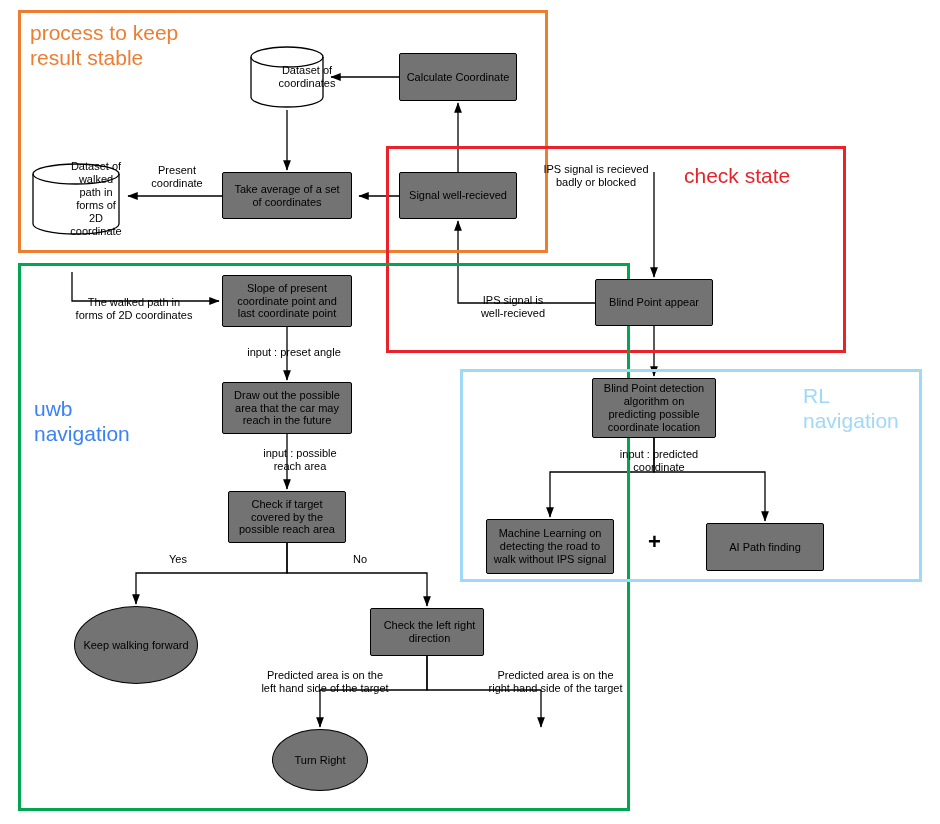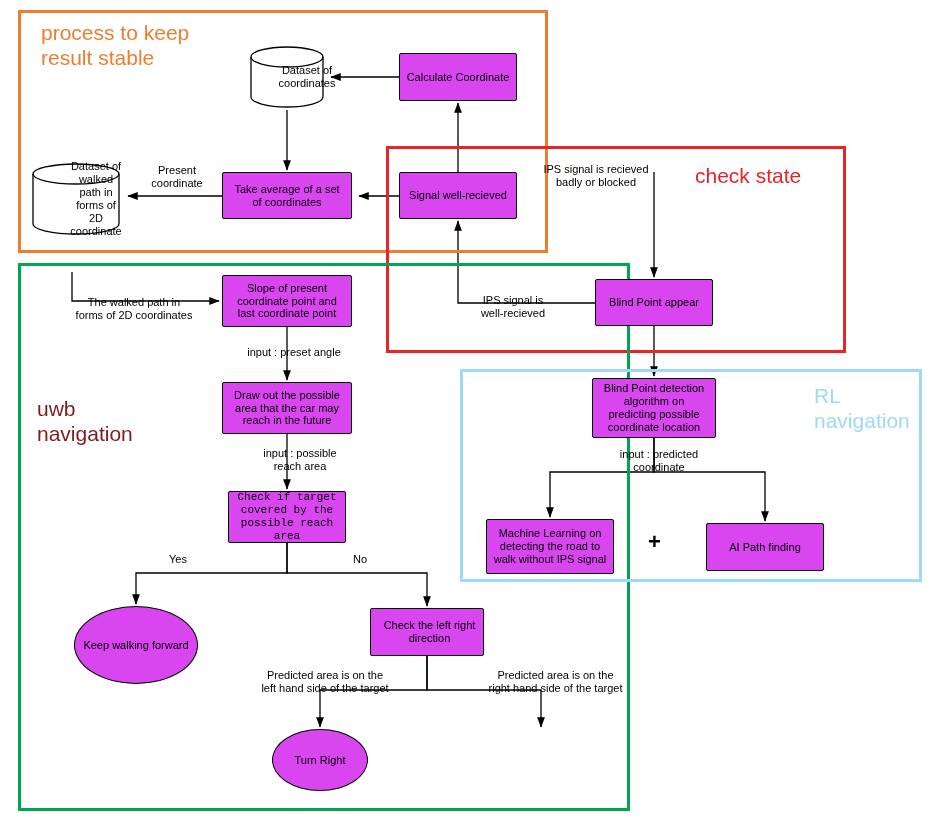--- a/index.html
+++ b/index.html
@@ -25,21 +25,21 @@
     height: 824px;
   }
   .node {
     position: absolute;
     box-sizing: border-box;
     display: flex;
     align-items: center;
     justify-content: center;
     text-align: center;
     color: #000000;
-    background: #d946ef;
+    background: #737373;
     border: 1.3px solid #000000;
     font-size: 11px;
     line-height: 1.18;
     padding: 2px 3px;
     z-index: 3;
   }
   .node.rect {
     border-radius: 2px;
   }
   .node.ellipse {
@@ -78,21 +78,20 @@
     box-sizing: border-box;
     z-index: 1;
     background: transparent;
   }
   .group-title {
     position: absolute;
     font-size: 21px;
     line-height: 1.2;
     z-index: 5;
     white-space: pre-line;
-    margin-left: 11px;
   }
   .plus-sign {
     position: absolute;
     font-size: 22px;
     font-weight: bold;
     color: #000;
     z-index: 4;
   }
 </style>
 </head>
@@ -145,21 +144,21 @@
   </svg>
 
   <div class="group-box" id="g0" style="left: 18px; top: 10px; width: 530px; height: 243px; border: 3px solid rgb(237, 125, 49);"></div>
   <div class="group-box" id="g1" style="left: 386px; top: 146px; width: 460px; height: 207px; border: 3px solid rgb(232, 35, 42);"></div>
   <div class="group-box" id="g2" style="left: 18px; top: 263px; width: 612px; height: 548px; border: 3px solid rgb(0, 166, 80);"></div>
   <div class="group-box" id="g3" style="left: 460px; top: 369px; width: 462px; height: 213px; border: 3px solid rgb(159, 217, 246);"></div>
 
   <div class="group-title" id="gt0" style="left: 30px; top: 20px; color: rgb(237, 125, 49);">process to keep
 result stable</div>
   <div class="group-title" id="gt1" style="left: 684px; top: 163px; color: rgb(232, 35, 42);">check state</div>
-  <div class="group-title" id="gt2" style="left: 26px; top: 396px; color: #7f1d1d;">uwb
+  <div class="group-title" id="gt2" style="left: 34px; top: 396px; color: #3b82f6;">uwb
 navigation</div>
   <div class="group-title" id="gt3" style="left: 803px; top: 383px; color: rgb(159, 217, 246);">RL
 navigation</div>
 
   <div class="node cyl" id="n0" style="left: 250px; top: 46px; width: 74px; height: 62px; white-space: pre-line;">
     <svg class="cyl-body" viewBox="0 0 74 62" preserveAspectRatio="none">
       <path d="M1,11 L1,51 A36,10 0 0,0 73,51 L73,11 A36,10 0 0,0 1,11 Z" fill="#ffffff" stroke="#000000" stroke-width="1.3"></path>
       <path d="M1,11 A36,10 0 0,0 73,11" fill="none" stroke="#000000" stroke-width="1.3"></path>
     </svg>
     <div class="cyl-label">Dataset of
@@ -199,21 +198,21 @@
 coordinate point and
 last coordinate point</span>
   </div>
 
   <div class="node rect" id="n7" style="left: 222px; top: 382px; width: 130px; height: 52px; white-space: pre-line;">
     <span>Draw out the possible
 area that the car may
 reach in the future</span>
   </div>
 
-  <div class="node rect" id="n8" style="left: 228px; top: 491px; width: 118px; height: 52px; white-space: pre-line; font-family: Liberation Mono, monospace;">
+  <div class="node rect" id="n8" style="left: 228px; top: 491px; width: 118px; height: 52px; white-space: pre-line;">
     <span>Check if target
 covered by the
 possible reach area</span>
   </div>
 
   <div class="node ellipse" id="n9" style="left: 74px; top: 606px; width: 124px; height: 78px; white-space: pre-line;">
     <span>Keep walking forward</span>
   </div>
 
   <div class="node rect" id="n10" style="left: 370px; top: 608px; width: 114px; height: 48px; white-space: pre-line; padding-left: 8px;">

